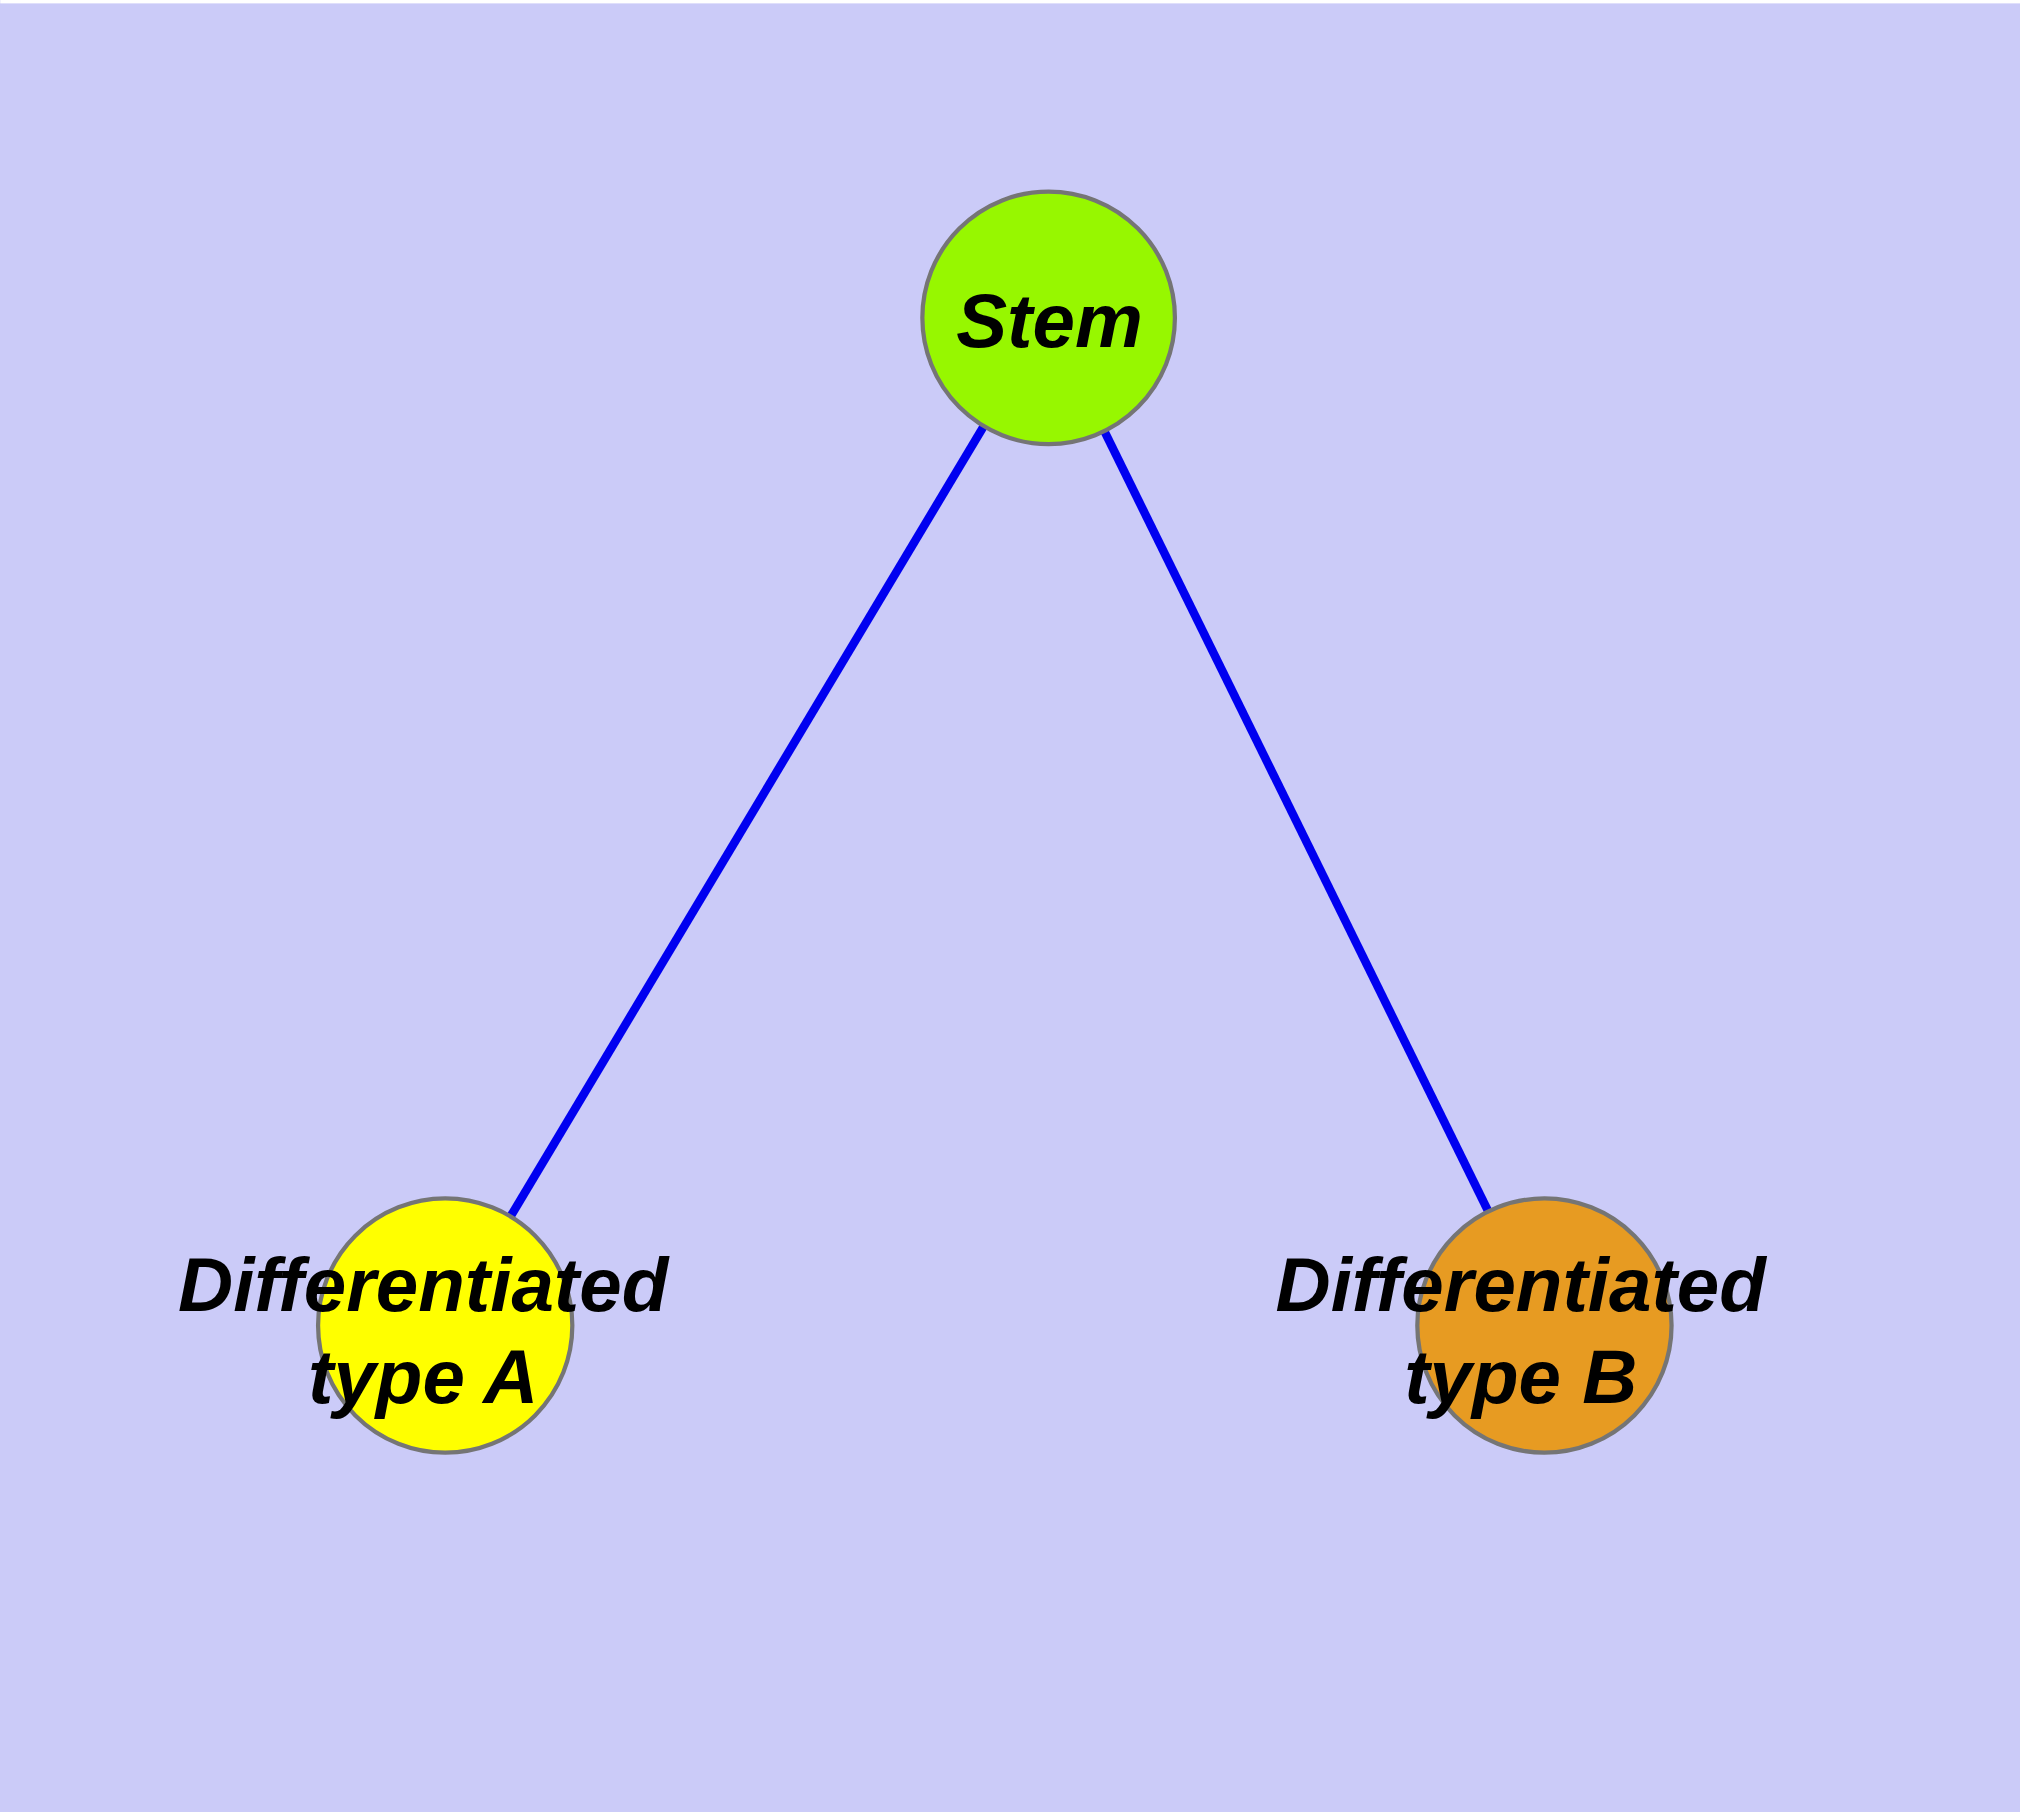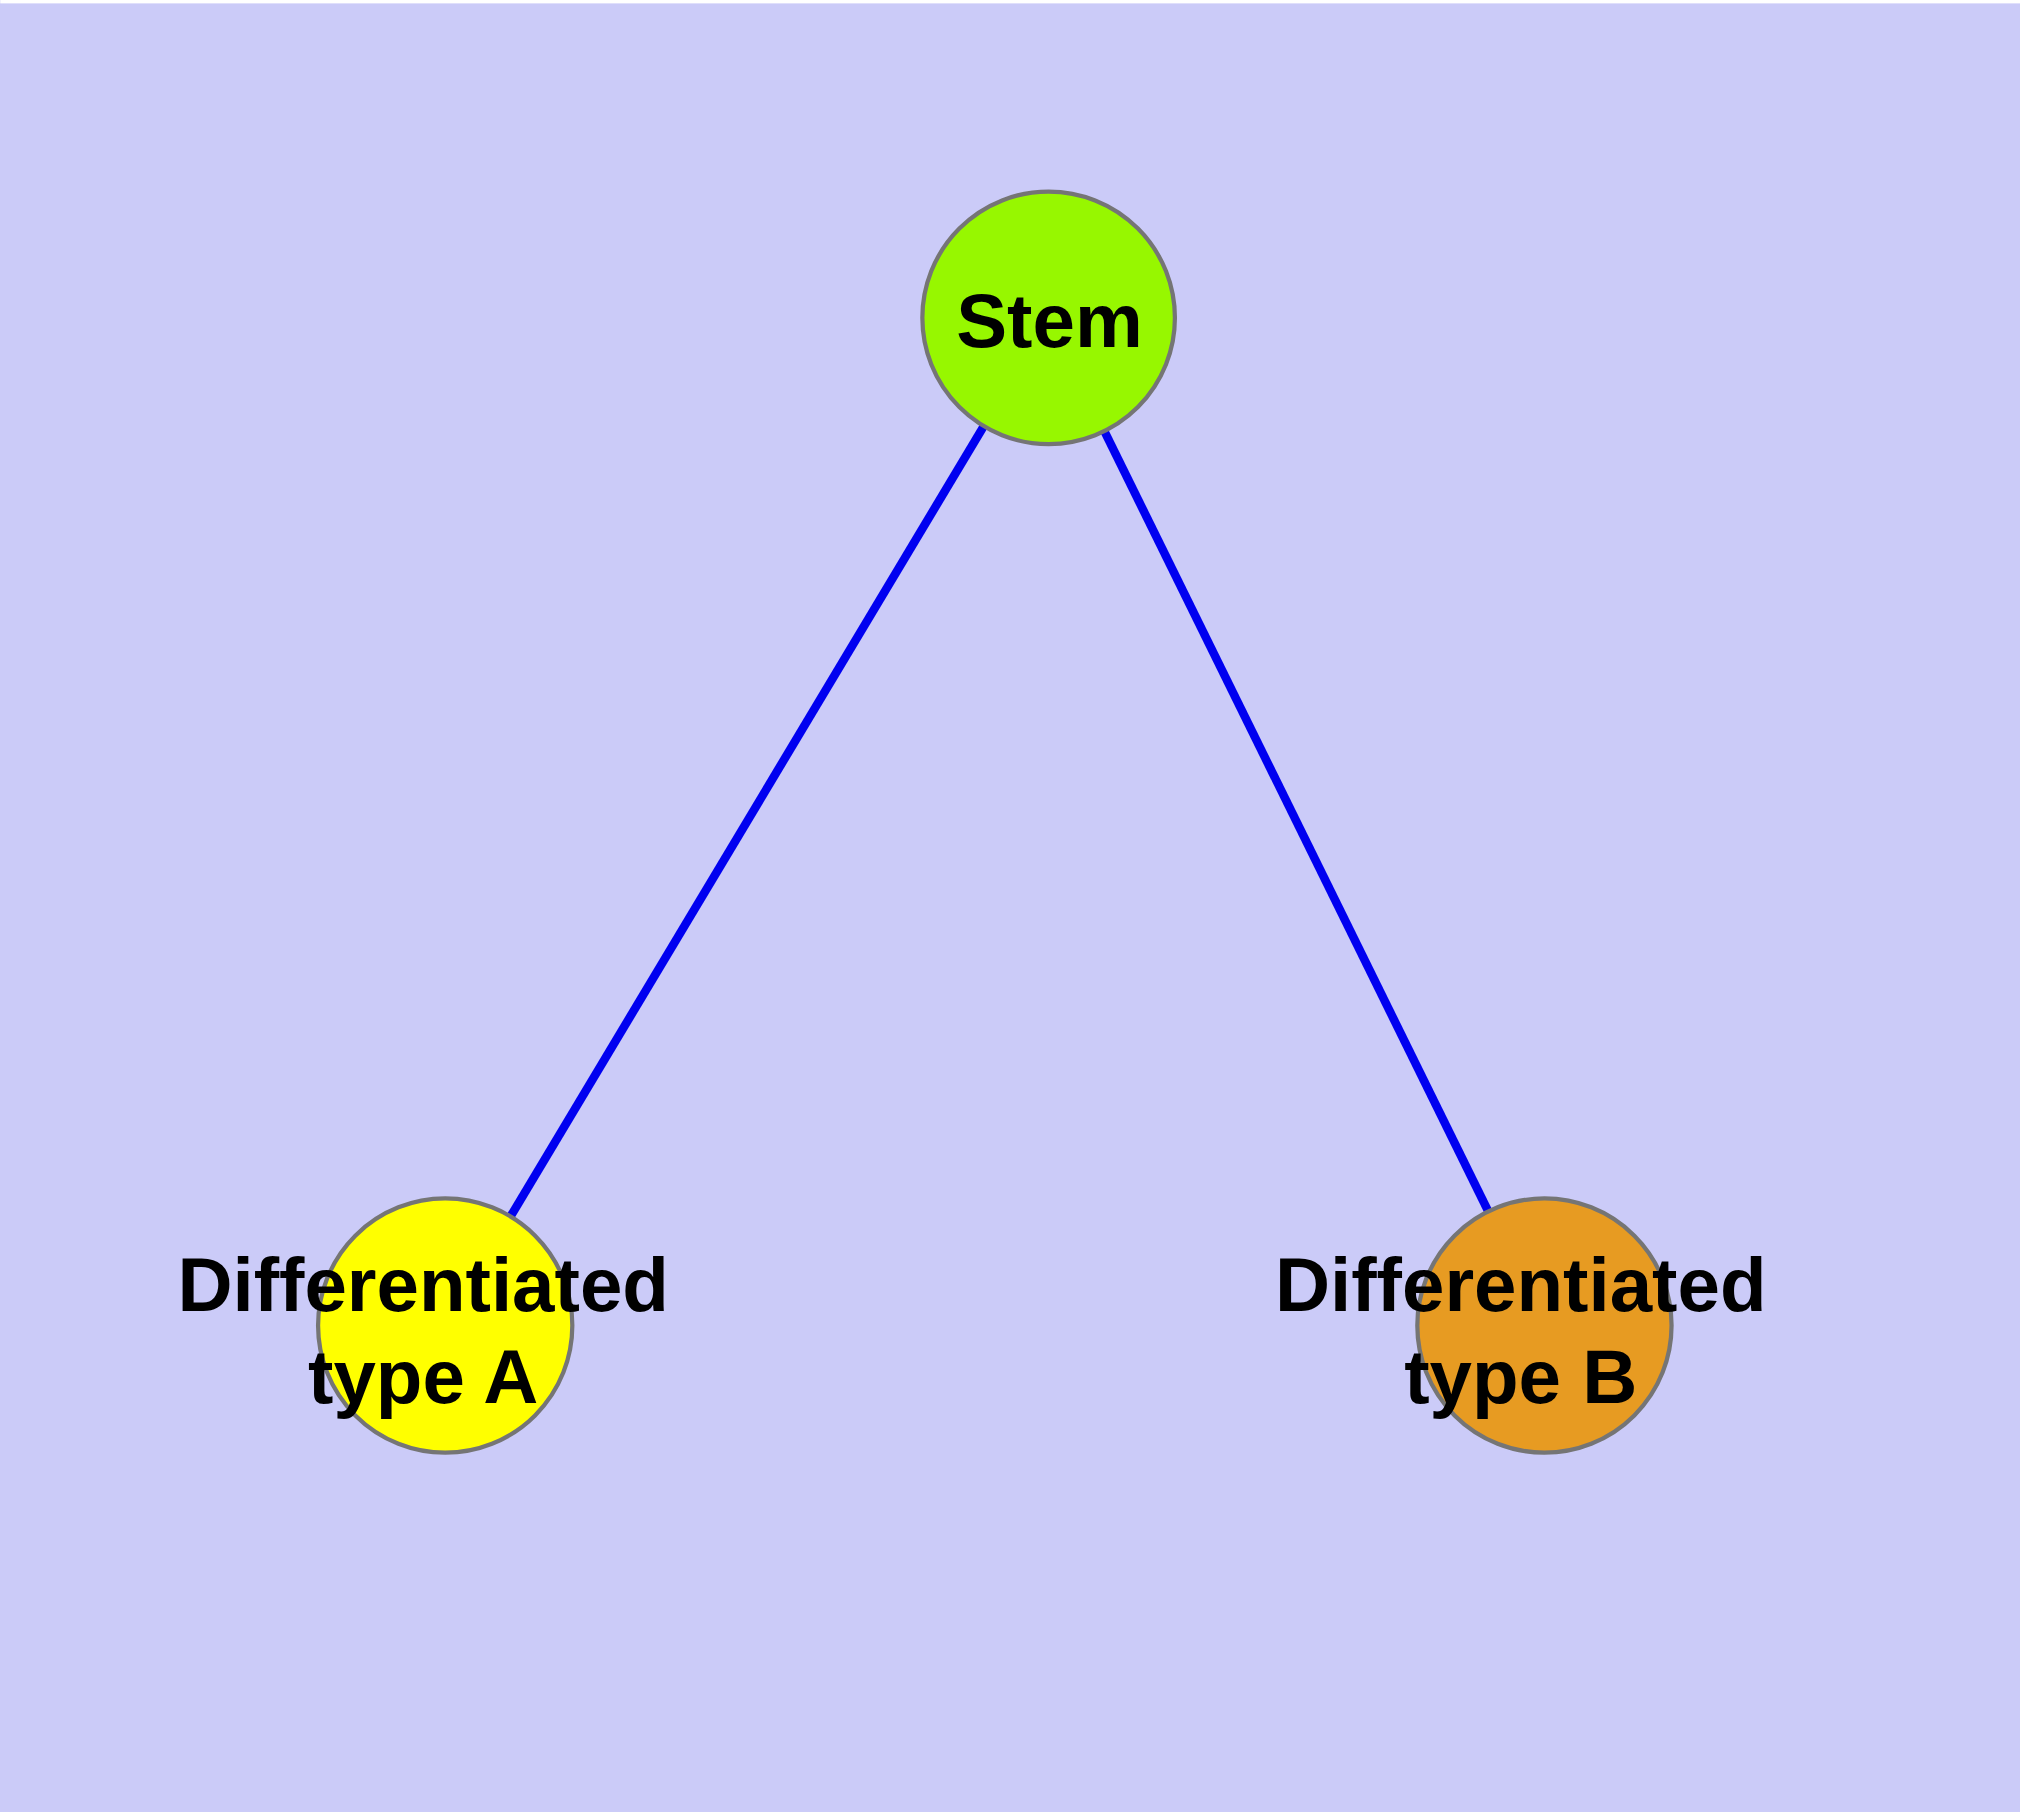--- a/index.html
+++ b/index.html
@@ -7,20 +7,21 @@
     padding: 0;
     width: 2021px;
     height: 1812px;
     overflow: hidden;
     background: #CBCBF8;
   }
   .diagram-stage {
     position: relative;
     width: 2021px;
     height: 1812px;
+    font-style: italic;
   }
   svg.graph-svg {
     display: block;
     width: 2021px;
     height: 1812px;
   }
   .graph-edge {
     stroke-width: 10;
     stroke-linecap: butt;
     fill: none;

